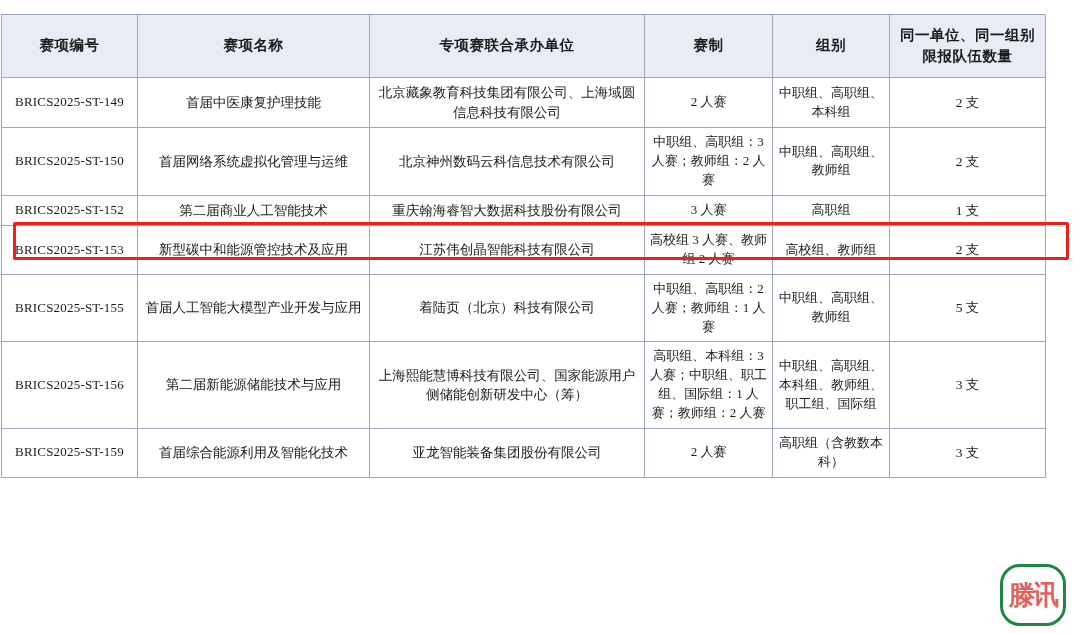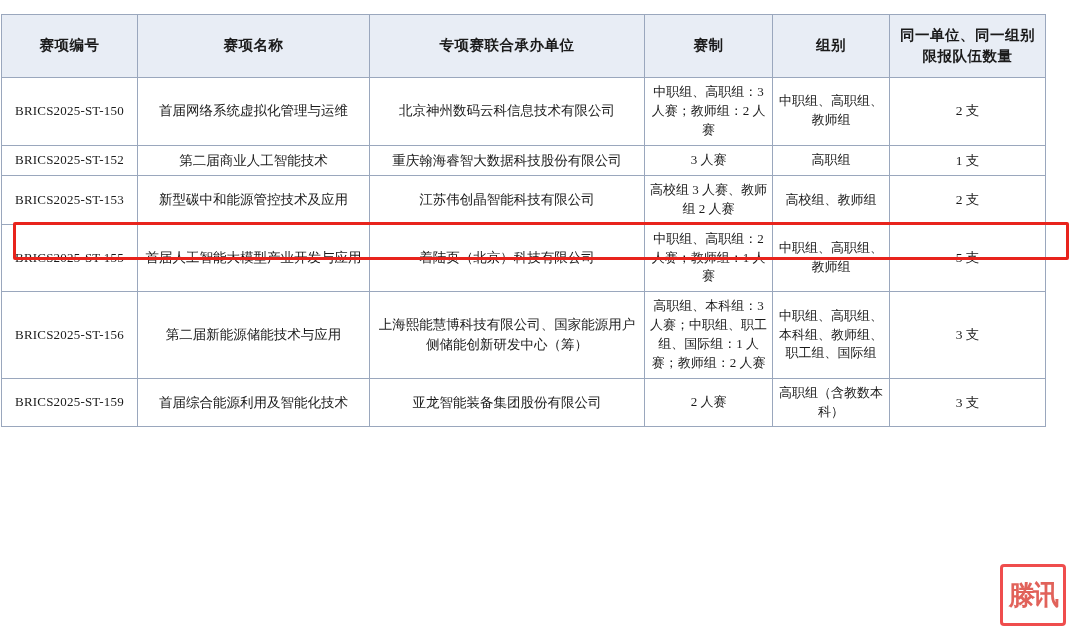--- a/index.html
+++ b/index.html
@@ -75,22 +75,22 @@
     border-radius: 2px;
     pointer-events: none;
     box-sizing: border-box;
   }
   .watermark {
     position: absolute;
     right: 14px;
     bottom: 8px;
     width: 66px;
     height: 62px;
-    border: 3px solid #ef4444;
-    border-radius: 4px;
+    border: 3px solid #15803d;
+    border-radius: 20px;
     box-sizing: border-box;
     display: flex;
     align-items: center;
     justify-content: center;
     color: #e05a52;
     font-size: 26px;
     font-weight: bold;
     letter-spacing: -2px;
     font-family: "Liberation Serif", "DejaVu Serif", serif;
     opacity: 0.95;
@@ -115,20 +115,28 @@
       <tr>
         <th>赛项编号</th>
         <th>赛项名称</th>
         <th>专项赛联合承办单位</th>
         <th>赛制</th>
         <th>组别</th>
         <th>同一单位、同一组别限报队伍数量</th>
       </tr>
     </thead>
     <tbody>
+      <tr>
+        <td class="code">BRICS2025-ST-149</td>
+        <td class="name">首届中医康复护理技能</td>
+        <td class="unit">北京藏象教育科技集团有限公司、上海域圆信息科技有限公司</td>
+        <td class="mode">2 人赛</td>
+        <td class="group">中职组、高职组、本科组</td>
+        <td class="limit">2 支</td>
+      </tr>
       <tr>
         <td class="code">BRICS2025-ST-150</td>
         <td class="name">首届网络系统虚拟化管理与运维</td>
         <td class="unit">北京神州数码云科信息技术有限公司</td>
         <td class="mode">中职组、高职组：3 人赛；教师组：2 人赛</td>
         <td class="group">中职组、高职组、教师组</td>
         <td class="limit">2 支</td>
       </tr>
       <tr class="highlight">
         <td class="code">BRICS2025-ST-152</td>

